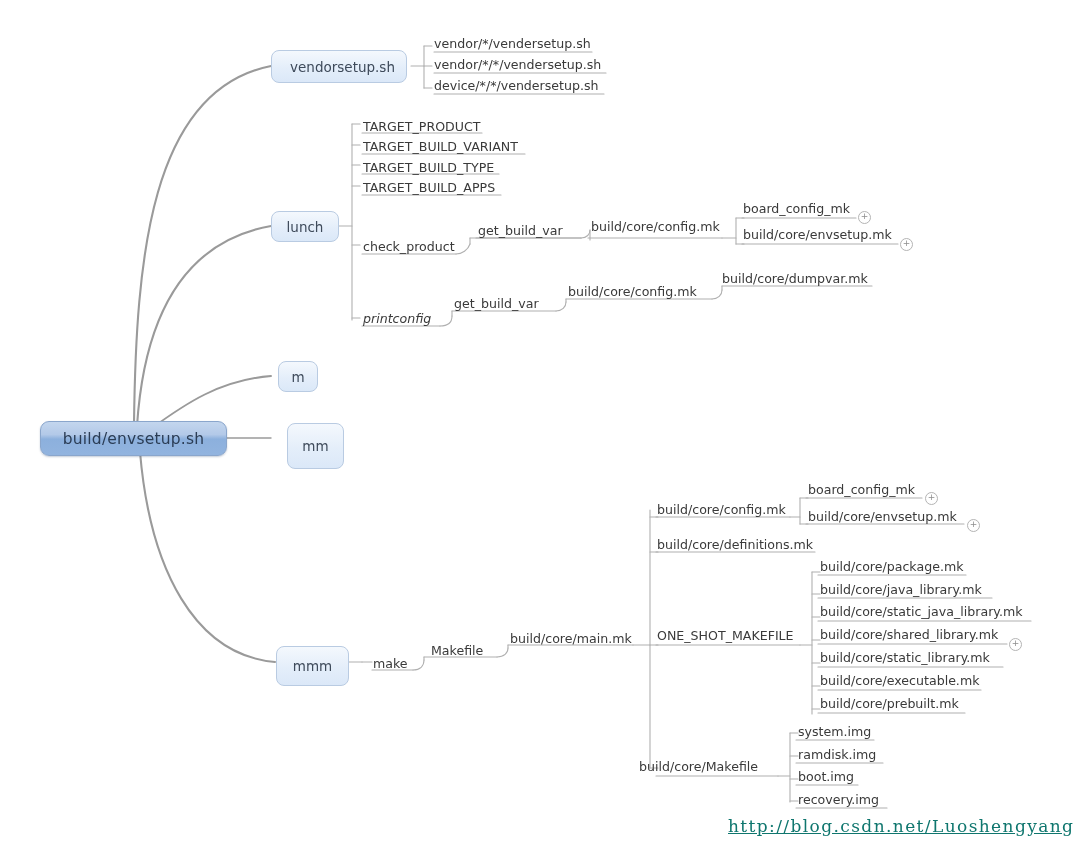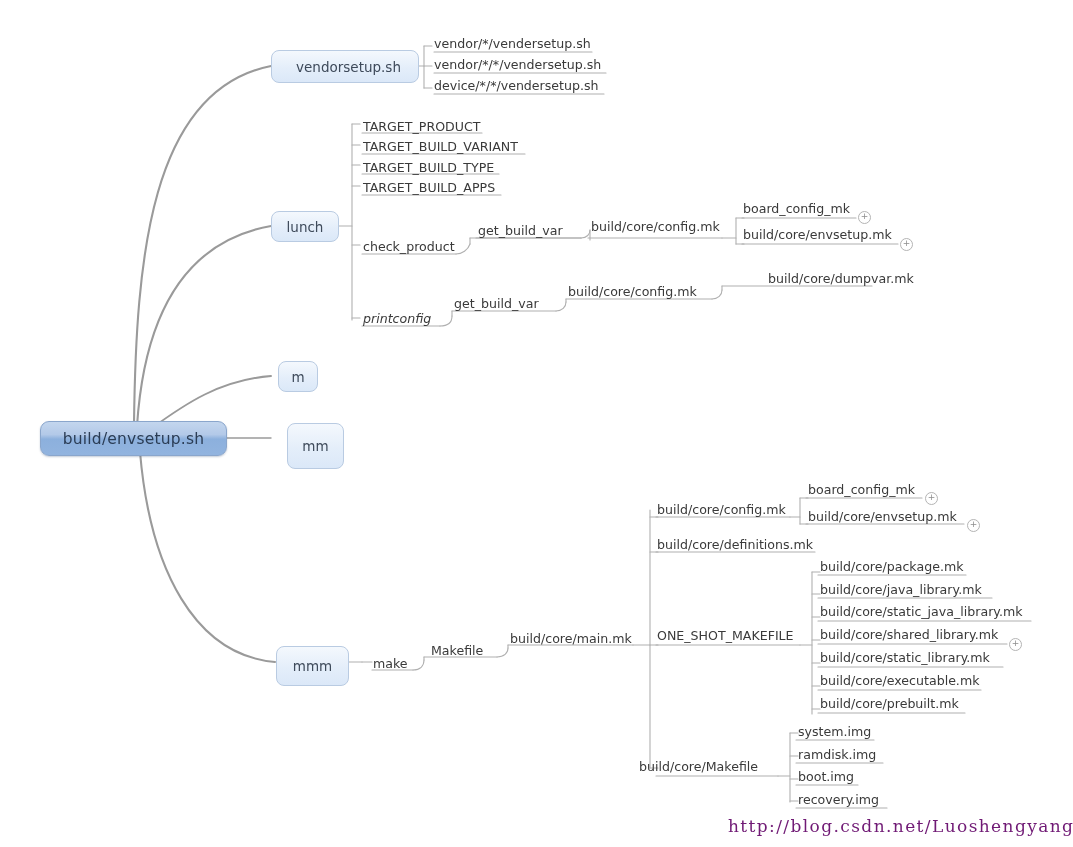--- a/index.html
+++ b/index.html
@@ -76,25 +76,26 @@
     color: #8e8e8e;
     font-size: 9px;
     line-height: 9px;
     text-align: center;
     font-family: "DejaVu Sans", "Liberation Sans", sans-serif;
   }
 
   
   .watermark {
     position: absolute;
-    color: #701a75;
+    color: #0f766e;
     font-family: "DejaVu Serif", "Liberation Serif", serif;
     font-size: 17px;
     letter-spacing: 1.4px;
     white-space: nowrap;
+    text-decoration: underline;
   }
 </style>
 </head>
 <body>
 
 <div id="canvas">
 
   <svg id="wires" viewBox="0 0 1073 847" width="1073" height="847">
     <g fill="none" stroke="#9a9a9a" stroke-width="1.7" stroke-linecap="round">
 
@@ -222,21 +223,21 @@
       <path d="M796,763 L883,763"></path>
       <path d="M796,785 L858,785"></path>
       <path d="M796,808 L887,808"></path>
     </g>
   </svg>
 
   <div class="root-node" style="left:40px; top:421px; width:187px; height:35px;">
     <span>build/envsetup.sh</span>
   </div>
 
-  <div class="lvl1-node" style="left:271px; top:50px; width:148px; height:33px;padding-left:7px;">
+  <div class="lvl1-node" style="left:271px; top:50px; width:136px; height:33px;padding-left:7px;">
     <span>vendorsetup.sh</span>
   </div>
 
   <div class="lvl1-node" style="left:271px; top:211px; width:68px; height:31px;">
     <span>lunch</span>
   </div>
 
   <div class="lvl1-node" style="left:278px; top:361px; width:40px; height:31px;">
     <span>m</span>
   </div>
@@ -262,21 +263,21 @@
   <div class="leaf" style="left:478px; top:225px;">get_build_var</div>
   <div class="leaf" style="left:591px; top:221px;">build/core/config.mk</div>
   <div class="leaf" style="left:743px; top:203px;">board_config_mk</div>
   <div class="plus-badge" style="left:858px; top:211px;">+</div>
   <div class="leaf" style="left:743px; top:229px;">build/core/envsetup.mk</div>
   <div class="plus-badge" style="left:900px; top:238px;">+</div>
 
   <div class="leaf" style="left:363px; top:313px;font-style:italic;">printconfig</div>
   <div class="leaf" style="left:454px; top:298px;">get_build_var</div>
   <div class="leaf" style="left:568px; top:286px;">build/core/config.mk</div>
-  <div class="leaf" style="left:722px; top:273px;margin-left:46px;">build/core/dumpvar.mk</div>
+  <div class="leaf" style="left:722px; top:273px;">build/core/dumpvar.mk</div>
 
   <div class="leaf" style="left:373px; top:658px;">make</div>
   <div class="leaf" style="left:431px; top:645px;">Makefile</div>
   <div class="leaf" style="left:510px; top:633px;">build/core/main.mk</div>
 
   <div class="leaf" style="left:657px; top:504px;">build/core/config.mk</div>
   <div class="leaf" style="left:808px; top:484px;">board_config_mk</div>
   <div class="plus-badge" style="left:925px; top:492px;">+</div>
   <div class="leaf" style="left:808px; top:511px;">build/core/envsetup.mk</div>
   <div class="plus-badge" style="left:967px; top:519px;">+</div>

